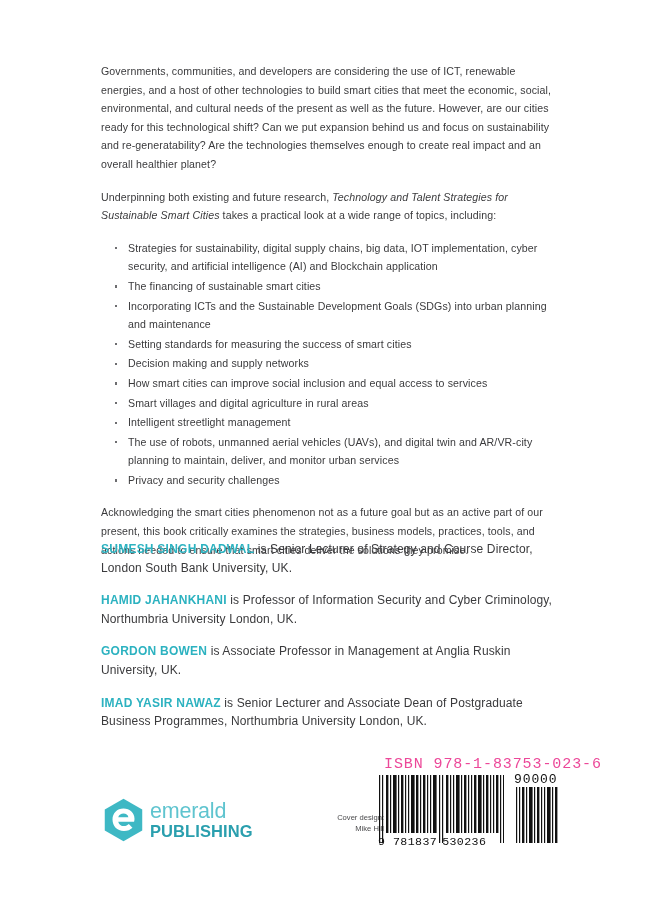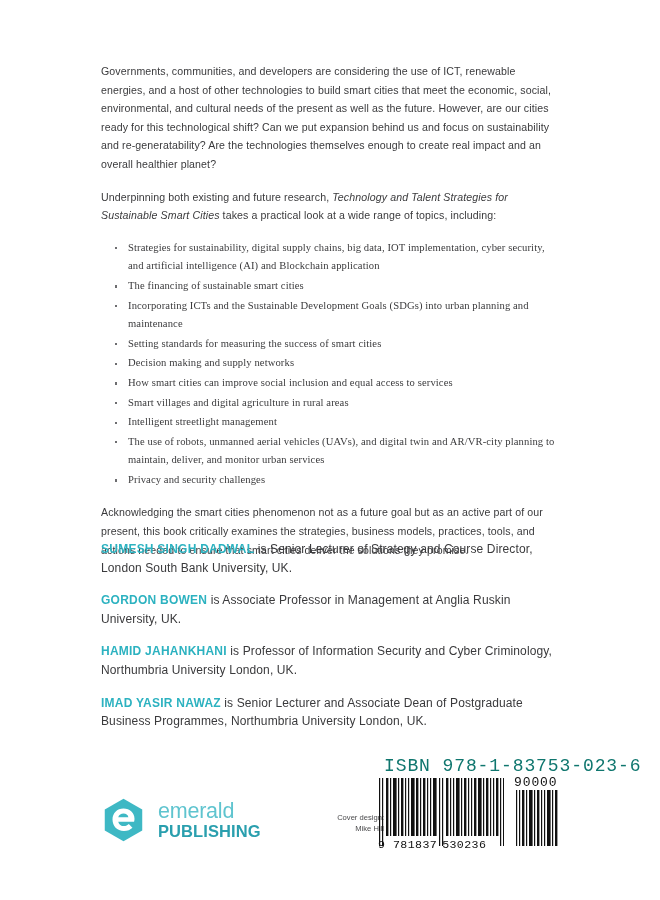--- a/index.html
+++ b/index.html
@@ -52,21 +52,20 @@
     list-style: none;
   }
   ul.topics li {
     position: relative;
     padding-left: 27px;
     margin: 0 0 1px 0;
     font-size: 10.6px;
     line-height: 18.6px;
     letter-spacing: 0.01em;
     color: #3a3a3c;
-    font-family: Liberation Serif, serif;
   }
   ul.topics li::before {
     content: "";
     position: absolute;
     left: 14px;
     top: 8.5px;
     width: 2.2px;
     height: 2.2px;
     background: #6d6d70;
   }
@@ -94,21 +93,20 @@
 
   
   .logo {
     position: absolute;
     left: 103px;
     top: 797px;
     width: 132px;
     height: 46px;
     display: flex;
     align-items: center;
-    gap: 8px;
   }
   .logo-mark {
     width: 41px;
     height: 44px;
     flex: 0 0 auto;
   }
   .logo-word {
     margin-left: 6px;
     line-height: 1;
   }
@@ -143,23 +141,23 @@
   
   .barcode-area {
     position: absolute;
     left: 378px;
     top: 756px;
     width: 180px;
     height: 104px;
   }
   .isbn-line {
     font-family: "Liberation Mono", "DejaVu Sans Mono", monospace;
-    font-size: 18px;
+    font-size: 15px;
     letter-spacing: 0.9px;
-    color: #0f766e;
+    color: #ec4899;
     white-space: nowrap;
     margin-left: 6px;
   }
   .bars-row {
     position: relative;
     margin-top: 2px;
     height: 72px;
   }
   .bars-main {
     position: absolute;
@@ -223,23 +221,23 @@
       <li>Privacy and security challenges</li>
     </ul>
 
     <p class="body-text">Acknowledging the smart cities phenomenon not as a future goal but as an active part of our present, this book critically examines the strategies, business models, practices, tools, and actions needed to ensure that smart cities deliver the solutions they promise.</p>
   </div>
 
   <div class="authors">
 
     <div class="author-block"><span class="author-name">SUMESH SINGH DADWAL</span><span> is Senior Lecturer of Strategy and Course Director, London South Bank University, UK.</span></div>
 
+    <div class="author-block"><span class="author-name">HAMID JAHANKHANI</span><span> is Professor of Information Security and Cyber Criminology, Northumbria University London, UK.</span></div>
+
     <div class="author-block"><span class="author-name">GORDON BOWEN</span><span> is Associate Professor in Management at Anglia Ruskin University, UK.</span></div>
-
-    <div class="author-block"><span class="author-name">HAMID JAHANKHANI</span><span> is Professor of Information Security and Cyber Criminology, Northumbria University London, UK.</span></div>
 
     <div class="author-block"><span class="author-name">IMAD YASIR NAWAZ</span><span> is Senior Lecturer and Associate Dean of Postgraduate Business Programmes, Northumbria University London, UK.</span></div>
   </div>
 
   <div class="logo">
     <svg class="logo-mark" viewBox="0 0 100 108">
       <path d="M50 2 L96 28 L96 80 L50 106 L4 80 L4 28 Z" fill="#3eb8c4"></path>
       <path d="M50 26
                C34 26 23 38 23 53
                C23 69 34 81 51 81

